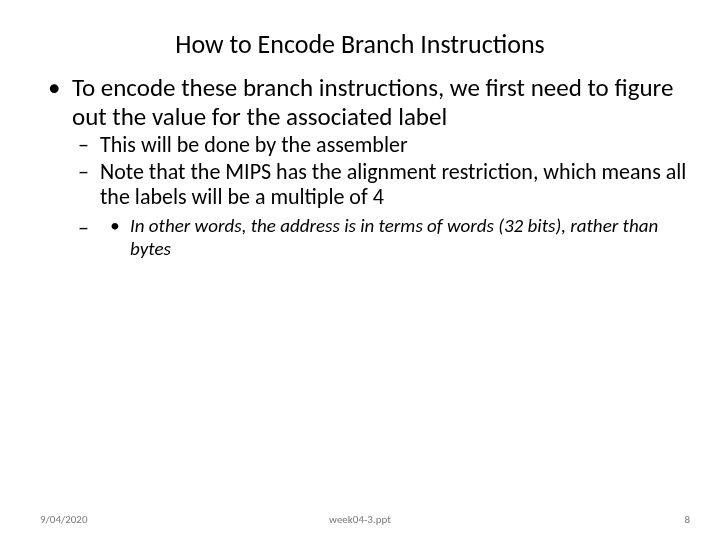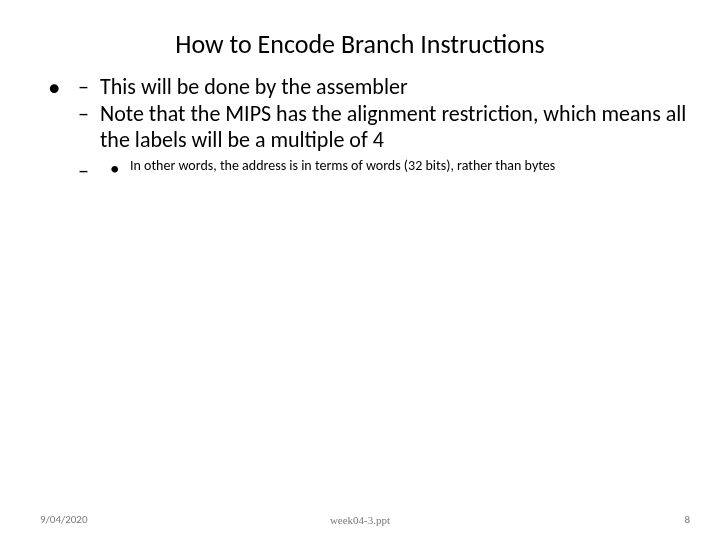--- a/index.html
+++ b/index.html
@@ -53,52 +53,54 @@
     top: 0;
     font-size: 22px;
   }
   ul.level3 {
     list-style: none;
     padding-left: 30px;
     margin-top: 6px;
   }
   ul.level3 > li {
     position: relative;
-    font-size: 14px;
+    font-size: 19px;
     line-height: 1.18;
     margin-bottom: 2px;
+    font-style: italic;
   }
   ul.level3 > li::before {
     content: "•";
     position: absolute;
     left: -20px;
     top: 0;
     font-size: 19px;
   }
   .footer {
     position: absolute;
     bottom: 14px;
     left: 0;
     width: 720px;
     padding: 0 30px;
     font-size: 11px;
     color: #7a7a7a;
     font-family: Calibri, Arial, sans-serif;
   }
   .footer .date { position: absolute; left: 40px; bottom: 0; }
-  .footer .file { position: absolute; left: 50%; transform: translateX(-50%); bottom: 0; font-family: Liberation Serif, serif; }
+  .footer .file { position: absolute; left: 50%; transform: translateX(-50%); bottom: 0; }
   .footer .page { position: absolute; right: 30px; bottom: 0; }
 </style>
 </head>
 <body>
 
 <h1 class="title">How to Encode Branch Instructions</h1>
 
 <ul class="level1">
   <li>
+    <span>To encode these branch instructions, we first need to figure out the value for the associated label</span>
     <ul class="level2">
       <li>
         <span>This will be done by the assembler</span>
       </li>
       <li>
         <span>Note that the MIPS has the alignment restriction, which means all the labels will be a multiple of 4</span>
       </li>
       <li>
         <ul class="level3">
           <li>

